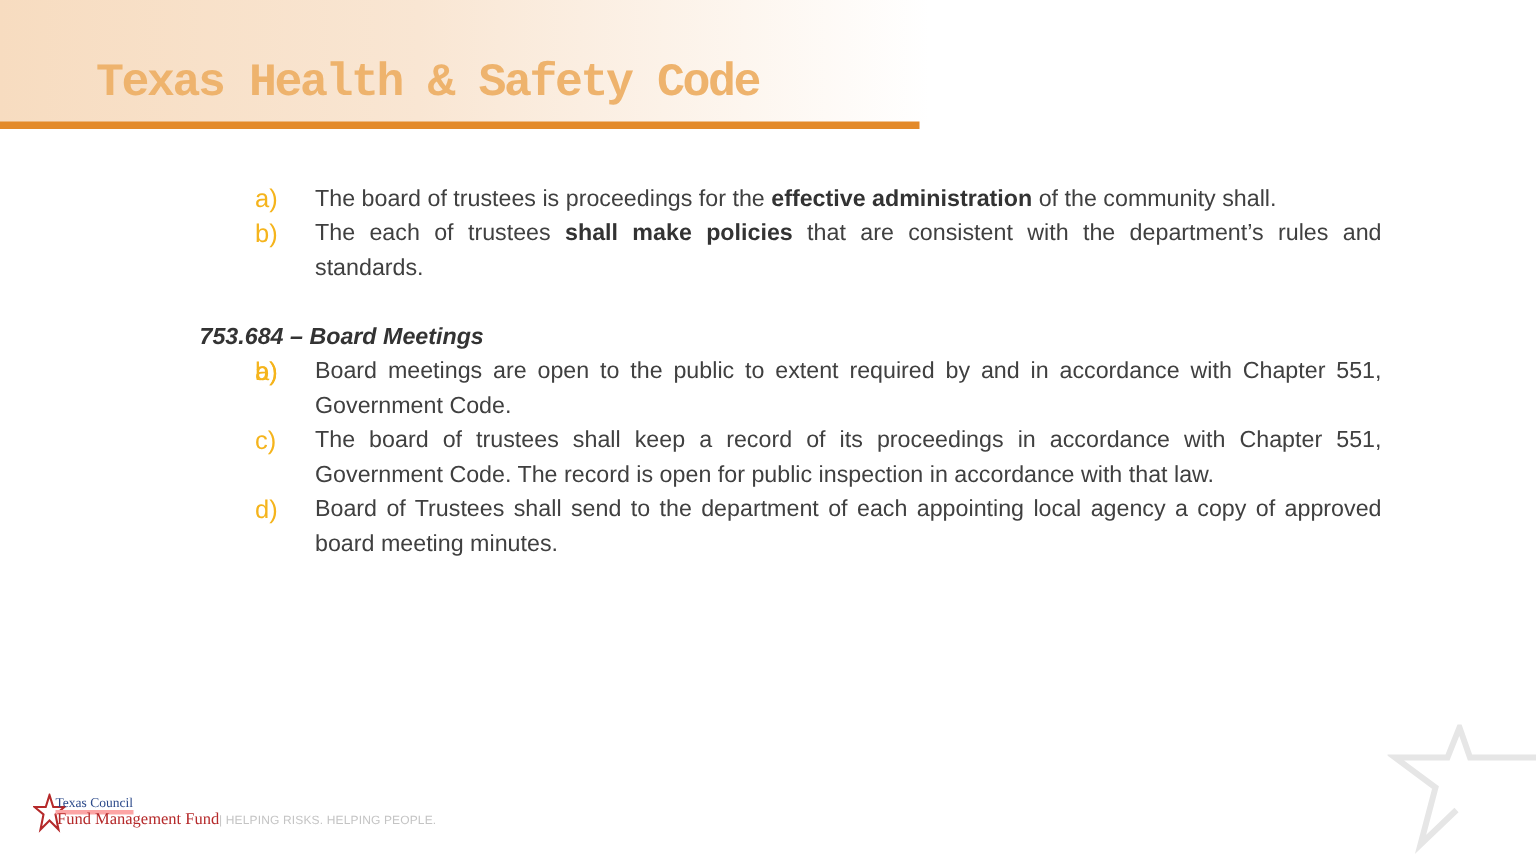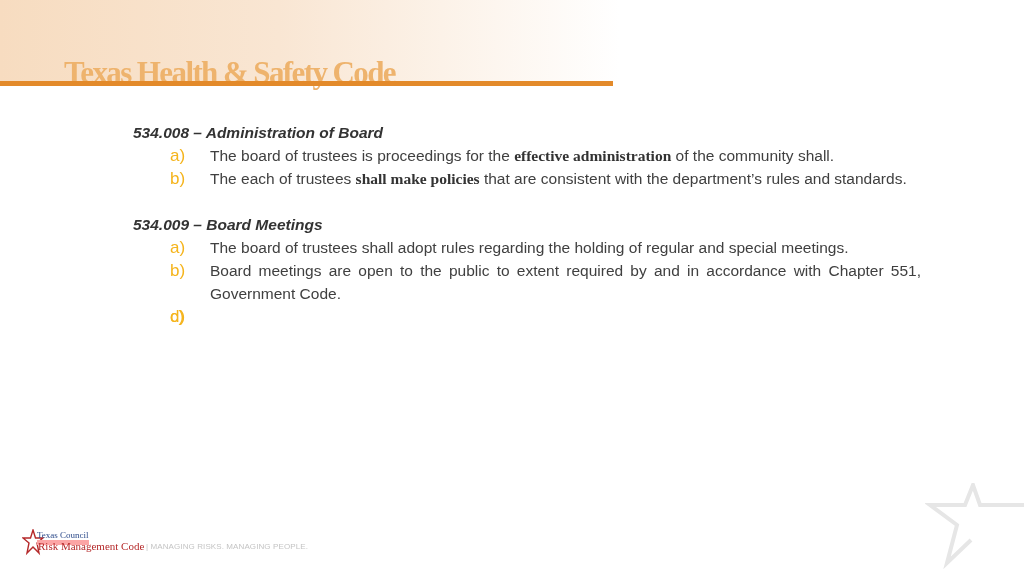--- a/index.html
+++ b/index.html
@@ -18,27 +18,26 @@
       position: absolute;
       left: 0; top: 0;
       width: 620px;
       height: 82px;
       background: linear-gradient(90deg, #f7dcc0 0%, #f9e6d3 45%, #fdf6ef 80%, #ffffff 100%);
     }
     .title {
       position: absolute;
       left: 64px;
       top: 38px;
-      font-family: Liberation Serif, serif;
+      font-family: Liberation Mono, monospace;
       font-weight: bold;
       font-size: 31px;
       letter-spacing: -1.6px;
       color: #eeb36d;
       white-space: nowrap;
-      margin-top: 17px;
     }
     .title-rule {
       position: absolute;
       left: 0;
       top: 81px;
       width: 613px;
       height: 5px;
       background: #e38a2a;
     }
     .content {
@@ -72,42 +71,41 @@
     }
     .marker {
       position: absolute;
       left: 37px;
       top: 0;
       color: #f5b41c;
       font-size: 17px;
     }
     .item b {
       color: #333333;
-      font-family: Liberation Serif, serif;
     }
     .footer-logo {
       position: absolute;
       left: 20px;
       top: 529px;
       width: 300px;
       height: 30px;
     }
     .logo-star {
       position: absolute;
       left: 2px;
       top: 0;
     }
     .logo-top {
       position: absolute;
       left: 17px;
       top: 1px;
       font-family: "Liberation Serif", serif;
       font-size: 9px;
       color: #2c4a8a;
-      border-bottom: 5px solid #fca5a5;
+      border-bottom: 3px solid #fca5a5;
       line-height: 10px;
       white-space: nowrap;
     }
     .logo-bottom {
       position: absolute;
       left: 18px;
       top: 11px;
       font-family: "Liberation Serif", serif;
       font-size: 11px;
       color: #b5292a;
@@ -131,58 +129,58 @@
   </style>
 </head>
 <body>
 
 <div class="header-bg"></div>
 <div class="title">Texas Health &amp; Safety Code</div>
 <div class="title-rule"></div>
 
 <div class="content">
   <div class="section">
-    <p class="section-heading">534.008 – Administration of Board</p>
     <ul class="list">
       <li class="item">
         <span class="marker">a)</span>
         <span>The board of trustees is proceedings for the </span><b>effective administration</b><span> of the community shall.</span>
       </li>
       <li class="item">
         <span class="marker">b)</span>
         <span>The each of trustees </span><b>shall make policies</b><span> that are consistent with the department’s rules and standards.</span>
       </li>
     </ul>
   </div>
 
   <div class="section">
-    <p class="section-heading">534.009 – Board Meetings</p>
+    <p class="section-heading">753.684 – Board Meetings</p>
     <ul class="list">
       <li class="item">
         <span class="marker">a)</span>
-        <span>The board of trustees shall adopt rules regarding the holding of regular and special meetings.</span>
       </li>
       <li class="item">
         <span class="marker">b)</span>
         <span>Board meetings are open to the public to extent required by and in accordance with Chapter 551, Government Code.</span>
       </li>
       <li class="item">
         <span class="marker">c)</span>
+        <span>The board of trustees shall keep a record of its proceedings in accordance with Chapter 551, Government Code.  The record is open for public inspection in accordance with that law.</span>
       </li>
       <li class="item">
         <span class="marker">d)</span>
+        <span>Board of Trustees shall send to the department of each appointing local agency a copy of approved board meeting minutes.</span>
       </li>
     </ul>
   </div>
 </div>
 
 <div class="footer-logo">
   <svg class="logo-star" width="22" height="28" viewBox="0 0 22 28">
     <polygon points="11,1 13.5,9 21,9 15,14 17,24 11,18 5,24 7,14 1,9 8.5,9" fill="none" stroke="#b5292a" stroke-width="1.4"></polygon>
   </svg>
   <span class="logo-top">Texas Council</span>
-  <span class="logo-bottom">Risk Management Code</span>
-  <span class="logo-tagline">| MANAGING RISKS. MANAGING PEOPLE.</span>
+  <span class="logo-bottom">Fund Management Fund</span>
+  <span class="logo-tagline">| HELPING RISKS. HELPING PEOPLE.</span>
 </div>
 
 <svg class="corner-star" width="100" height="90" viewBox="0 0 100 90">
   <polyline points="100,22 55,22 48,2 40,22 5,22 32,42 22,80 46,57" fill="none" stroke="#e6e6e6" stroke-width="4" stroke-linejoin="miter"></polyline>
 </svg>
 
 </body></html>

